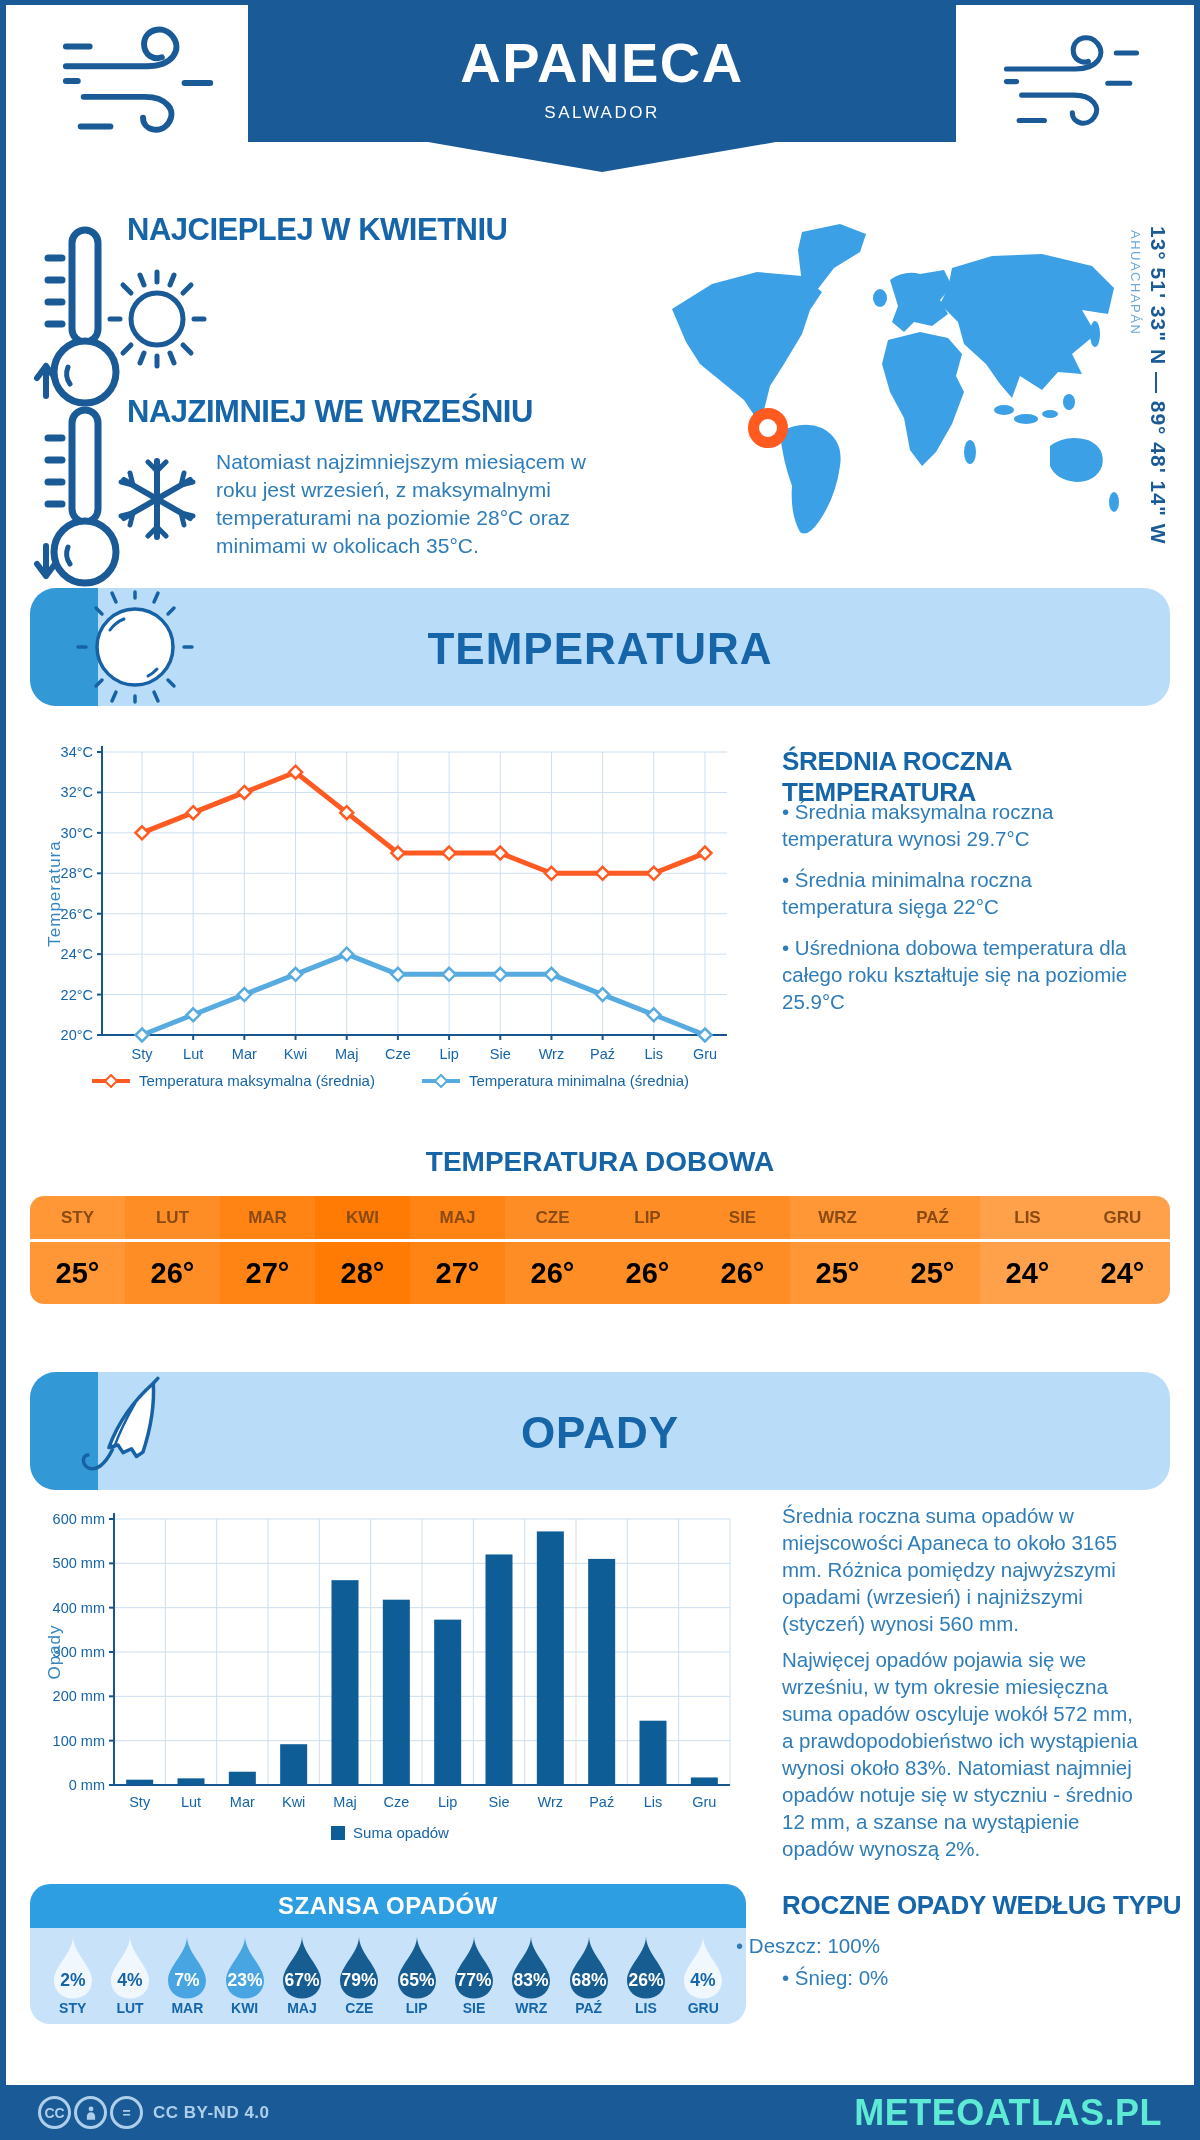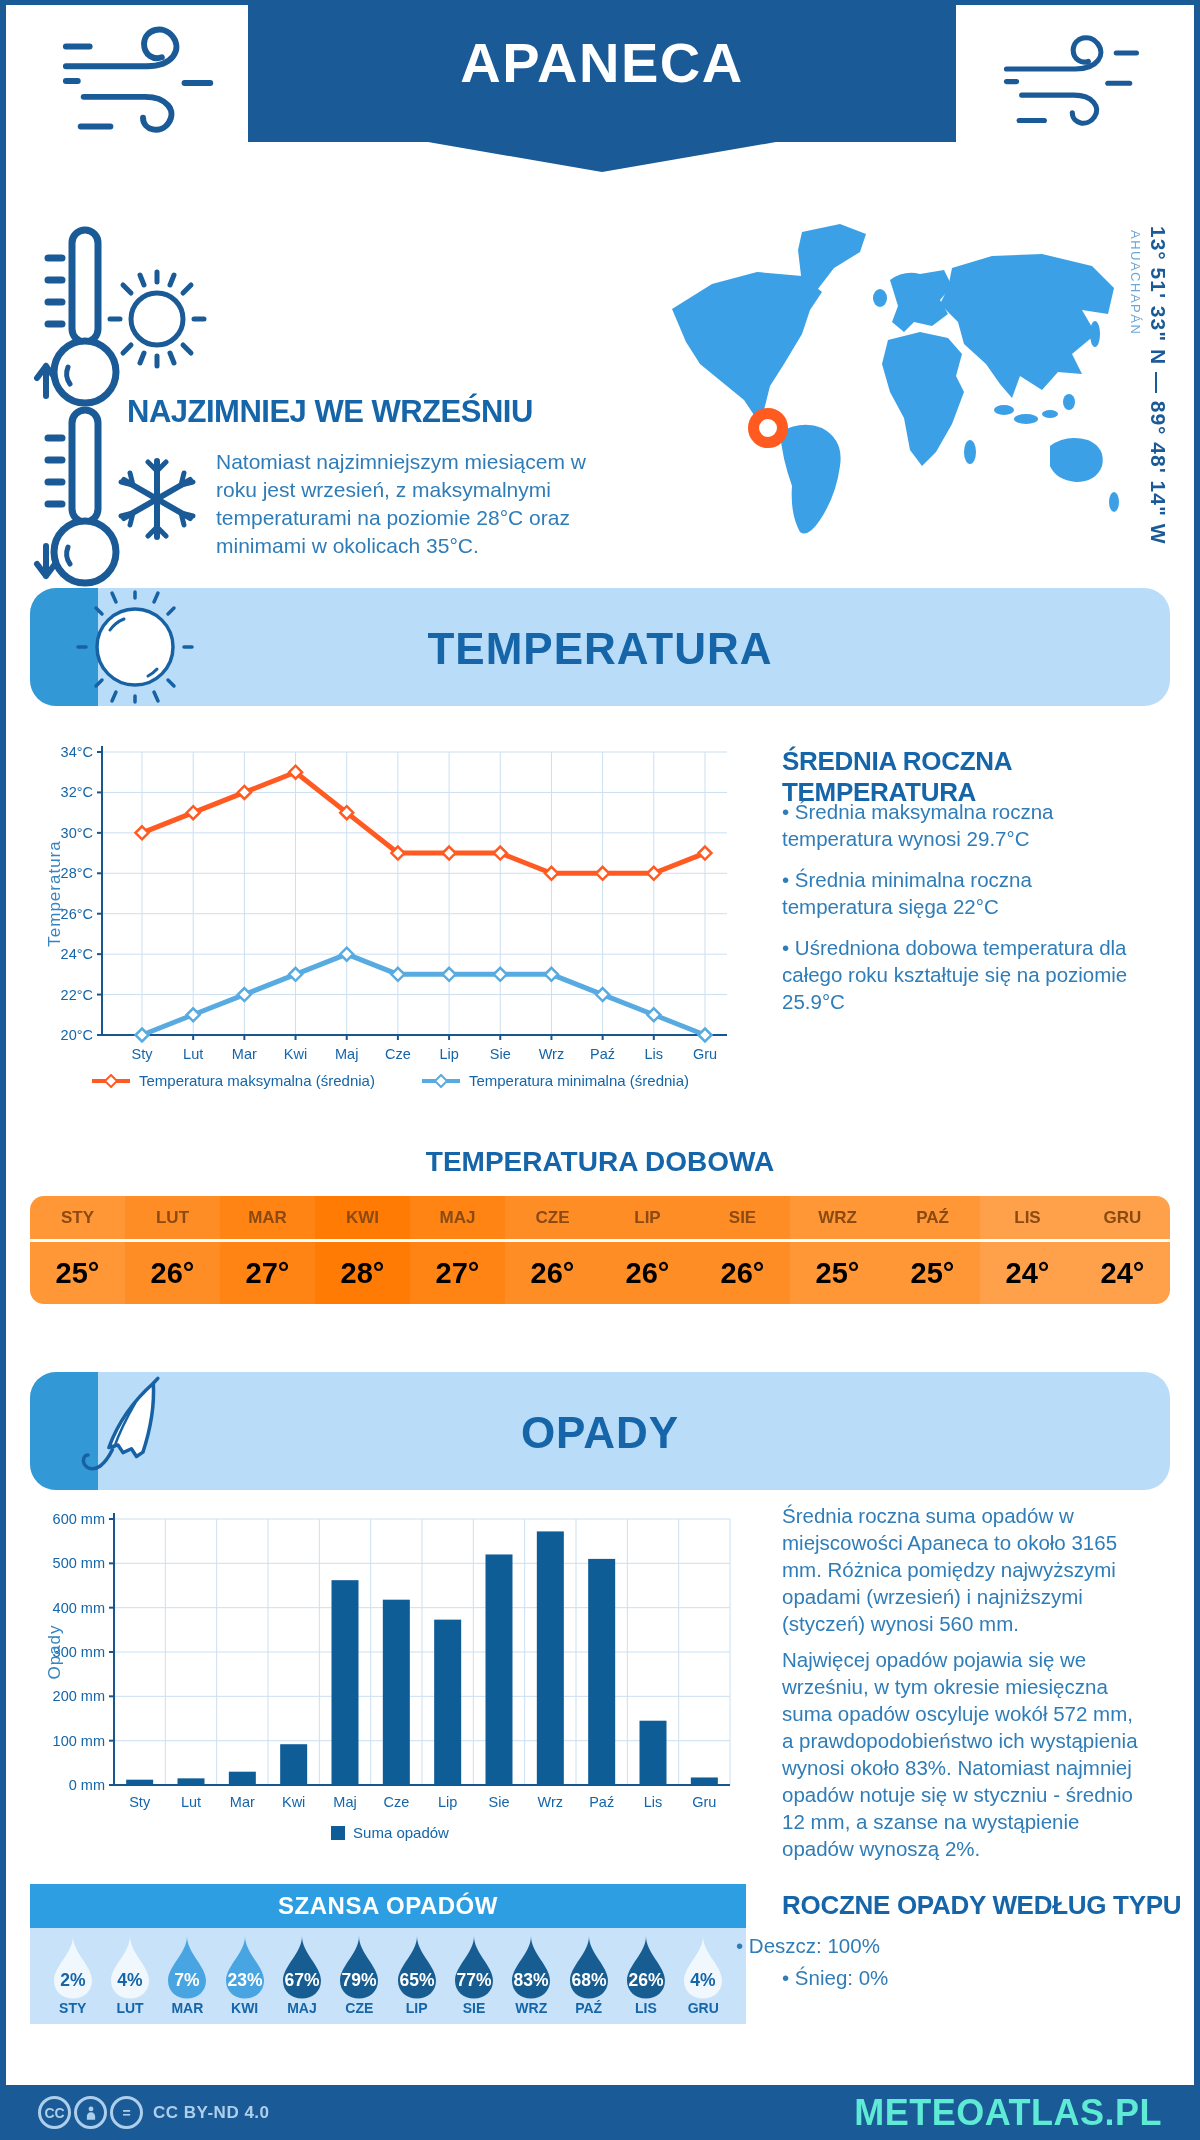--- a/index.html
+++ b/index.html
@@ -75,21 +75,21 @@
   .tb-2{left:782px;top:1964px;width:356px}
 
   
   .daily-heading{position:absolute;left:30px;top:1146px;width:1140px;text-align:center;font-size:28px;font-weight:bold;color:#1565a8}
   #temp-table{position:absolute;left:30px;top:1196px;width:1140px;height:108px;border-radius:14px;overflow:hidden;display:flex}
   .tt-col{flex:1;display:flex;flex-direction:column}
   .tt-m{height:43px;display:flex;align-items:center;justify-content:center;font-size:17px;font-weight:bold;color:#8a4a12;border-bottom:3px solid #fff}
   .tt-v{flex:1;display:flex;align-items:center;justify-content:center;font-size:29px;font-weight:bold;color:#000000}
 
   
-  .chance-box{position:absolute;left:30px;top:1884px;width:716px;height:140px;border-radius:0;overflow:hidden}
+  .chance-box{position:absolute;left:30px;top:1884px;width:716px;height:140px;border-radius:20px;overflow:hidden}
   .chance-header{height:44px;background:#2e9ee3;display:flex;align-items:center;justify-content:center;font-size:24px;font-weight:bold;color:#fff;letter-spacing:0.5px}
   #drops{height:96px;background:#c8e3f9;display:flex;padding:6px 14px 0 14px;box-sizing:border-box}
   .drop-cell{flex:1;display:flex;flex-direction:column;align-items:center}
   .drop-m{font-size:14px;font-weight:bold;color:#1565a8;margin-top:0px}
 
   
   .footer{position:absolute;left:0;right:0;top:2085px;height:55px;background:#1a5a96;display:flex;align-items:center;padding:0 38px;box-sizing:border-box;z-index:70}
   .cc-group{display:flex;align-items:flex-start;gap:3px}
   .cc-badge{width:33px;height:33px;border:3px solid #aecfeb;border-radius:50%;color:#aecfeb;display:flex;align-items:center;justify-content:center;font-weight:bold;font-size:14px;box-sizing:border-box}
   .cc-label{margin-left:10px;color:#aecfeb;font-weight:bold;font-size:17px;letter-spacing:0.5px}
@@ -115,36 +115,38 @@
   <svg class="wind wind-right" viewBox="0 0 180 132" fill="none" stroke="#1a5a96" stroke-width="6" stroke-linecap="round">
     <path d="M10 47 H92 C118 47 128 30 118 17 C109 5 90 9 89 24 C89 36 99 41 107 38"></path>
     <path d="M28 78 H90 C112 78 122 92 114 104 C106 116 88 112 88 99"></path>
     <path d="M140 28 H164"></path>
       <path d="M55 108 H25"></path>
       <path d="M130 64 H156"></path>
       <path d="M10 62 H22"></path>
   </svg>
   <div class="banner">
     <div class="banner-title">APANECA</div>
+    <div class="banner-sub">SALWADOR</div>
   </div>
   <div class="banner-chevron"></div>
 
   <svg class="hl-icon icon-warm" viewBox="0 0 182 186" fill="none" stroke="#1a5a96" stroke-linecap="round">
     <rect x="40" y="6" width="26" height="112" rx="13" stroke-width="7" fill="#fff"></rect>
     <circle cx="53" cy="148" r="31" stroke-width="7" fill="#fff"></circle>
     <path d="M38 160 A18 18 0 0 1 36 143" stroke-width="5"></path>
     <path d="M16 34 H30"></path>
       <path d="M16 56 H30"></path>
       <path d="M16 78 H30"></path>
       <path d="M16 100 H30" stroke-width="7"></path>
     <path d="M16 34 H30 M16 56 H30 M16 78 H30" stroke-width="7"></path>
     <path d="M14 172 V142 M14 142 l-9 12 M14 142 l9 12" stroke-width="6"></path>
     <circle cx="125" cy="95" r="26" stroke-width="5" fill="#fff"></circle>
     <path d="M125 58 V48 M125 132 V142 M88 95 H78 M162 95 H172 M99 69 l-8 -8 M151 69 l8 -8 M99 121 l-8 8 M151 121 l8 8 M112 61 l-4 -10 M138 61 l4 -10 M112 129 l-4 10 M138 129 l4 10" stroke-width="5"></path>
   </svg>
+  <div class="hl-title t-warm">NAJCIEPLEJ W KWIETNIU</div>
 
   <svg class="hl-icon icon-cold" viewBox="0 0 182 186" fill="none" stroke="#1a5a96" stroke-linecap="round">
     <rect x="40" y="6" width="26" height="112" rx="13" stroke-width="7" fill="#fff"></rect>
     <circle cx="53" cy="148" r="31" stroke-width="7" fill="#fff"></circle>
     <path d="M38 160 A18 18 0 0 1 36 143" stroke-width="5"></path>
     <path d="M16 34 H30 M16 56 H30 M16 78 H30 M16 100 H30" stroke-width="7"></path>
     <path d="M14 142 V172 M14 172 l-9 -12 M14 172 l9 -12" stroke-width="6"></path>
     <path d="M125 57 V133 M92 76 L158 114 M92 114 L158 76" stroke-width="6"></path>
     <path d="M125 67 l-9 -9 M125 67 l9 -9 M125 123 l-9 9 M125 123 l9 9 M101 81 l-12 -3 M101 81 l-3 -12 M149 109 l12 3 M149 109 l3 12 M101 109 l-12 3 M101 109 l-3 12 M149 81 l12 -3 M149 81 l3 -12" stroke-width="5"></path>
   </svg>

